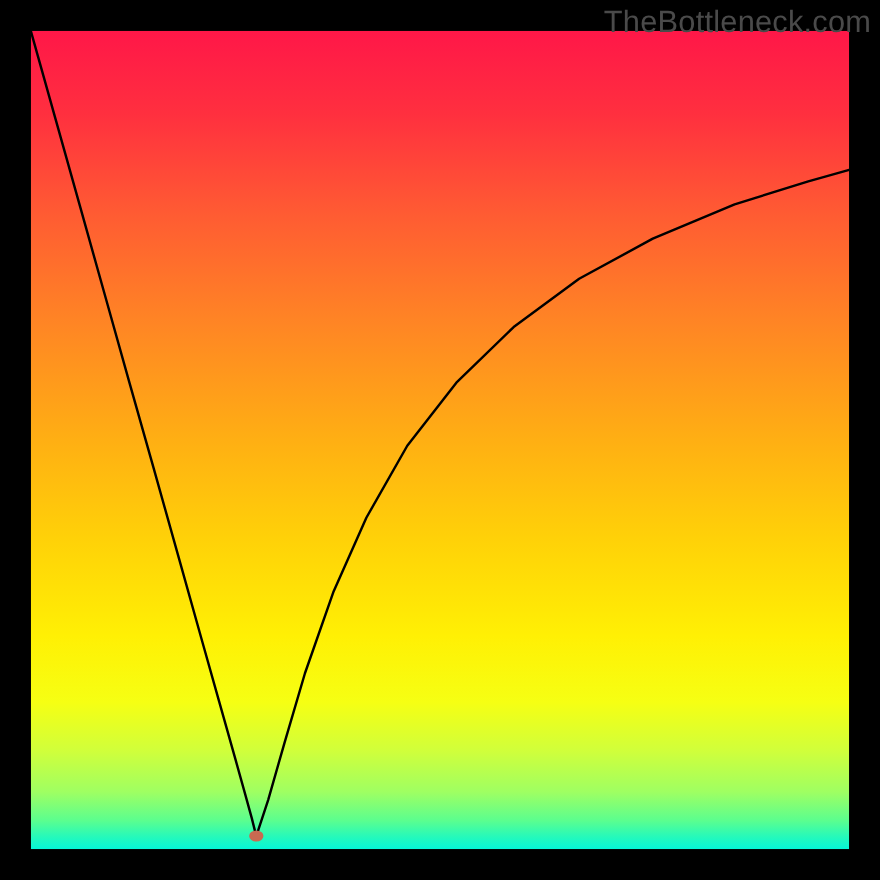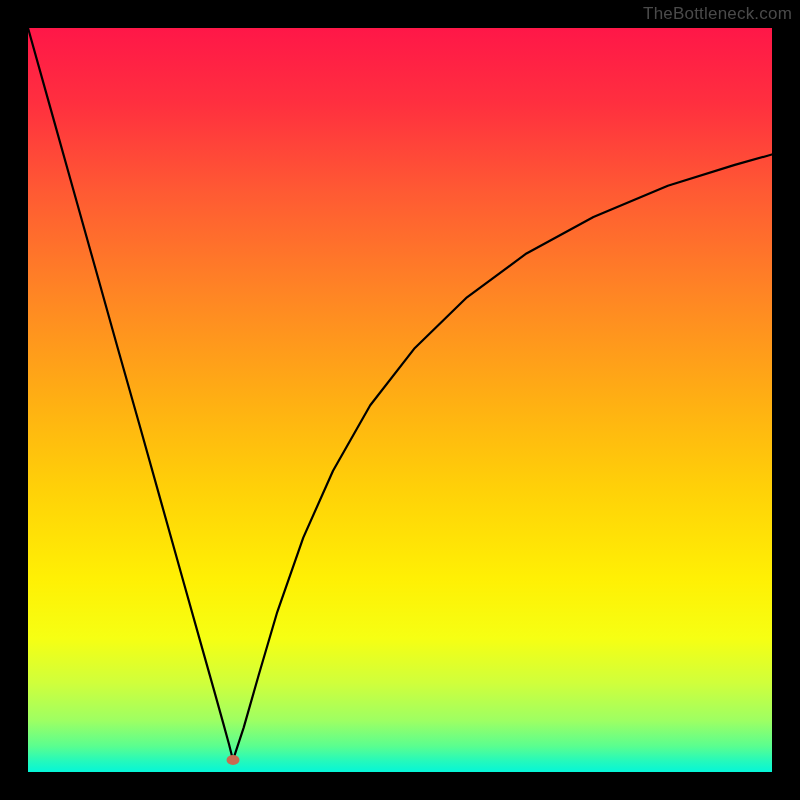--- a/index.html
+++ b/index.html
@@ -24,21 +24,21 @@
     left: 0;
     top: 0;
     width: 744px;
     height: 744px;
   }
   .watermark {
     position: absolute;
     top: 4px;
     right: 8px;
     color: #4a4a4a;
-    font-size: 17px;
+    font-size: 28px;
     font-weight: 500;
     letter-spacing: 0.2px;
     user-select: none;
   }
   .curve {
     position: absolute;
     left: 0;
     top: 0;
     width: 744px;
     height: 744px;

